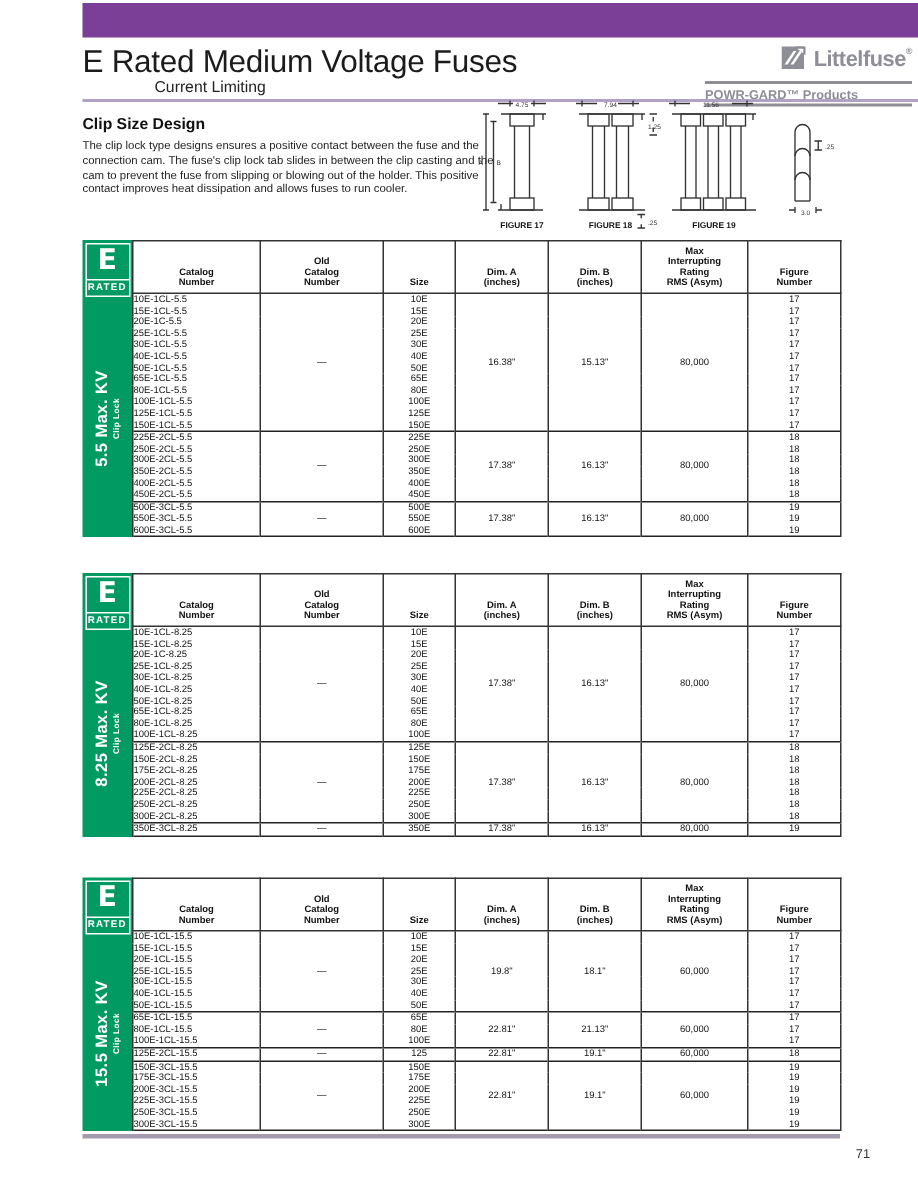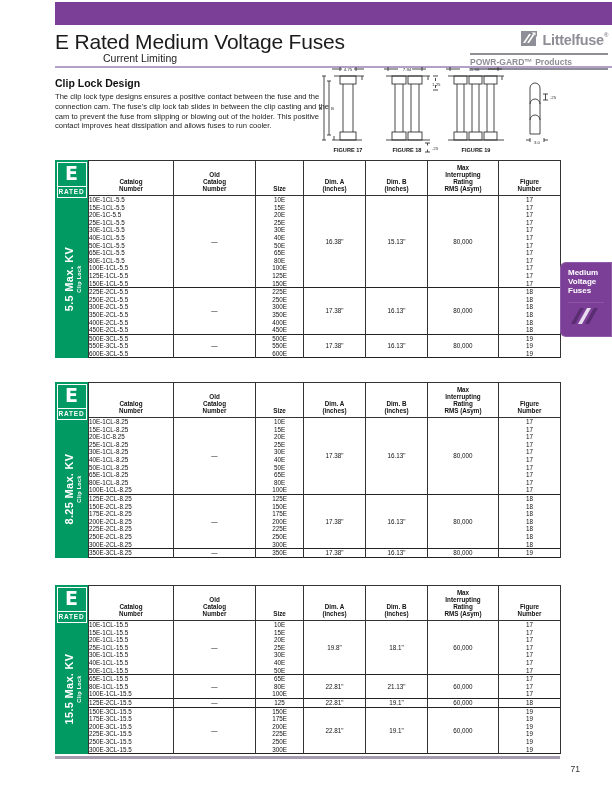--- a/index.html
+++ b/index.html
@@ -86,21 +86,21 @@
           <path d="M10.5 3.5 L14.5 3.5 L14.5 6.5 Z" fill="#fff"></path>
         </svg>
       </span>
       <span class="brand-name"><span>Littelfuse</span><span class="brand-reg">®</span></span>
     </div>
     <div class="brand-tagline">POWR-GARD™ Products</div>
   </div>
 
   <div class="header-rule"></div>
 
-  <div class="section-heading">Clip Lock Design</div>
+  <div class="section-heading">Clip Size Design</div>
   <div class="section-body">The clip lock type designs ensures a positive contact between the fuse and the connection cam. The fuse's clip lock tab slides in between the clip casting and the cam to prevent the fuse from slipping or blowing out of the holder. This positive contact improves heat dissipation and allows fuses to run cooler.</div>
 
   <div class="figures">
     <svg width="244" height="92" viewBox="0 0 244 92">
       <g stroke="#333" stroke-width="0.9" fill="none">
 
         <path d="M16 5 h10 M38 5 h10 M24 3 v4 M40 3 v4"></path>
         <path d="M8 12 v64 M6 12 h4 M6 76 h4"></path>
         <path d="M13 17 v54 M11 17 h4 M11 71 h4"></path>
         <path d="M18 12 h30 M46 12 v4"></path>
@@ -615,32 +615,17 @@
               <td class="cat">300E-3CL-15.5</td>
               <td class="ctr">300E</td>
               <td class="ctr">19</td>
             </tr>
           </tbody>
         </table>
       </div>
     </div>
 
 
-  <div class="side-tab">
-    <div class="side-tab-text">
-      <div>Medium</div>
-      <div>Voltage</div>
-      <div>Fuses</div>
-    </div>
-    <div class="side-tab-icon">
-      <svg width="36" height="26" viewBox="0 0 36 26">
-        <path d="M0 0 h36" stroke="#9b6cb5" stroke-width="1"></path>
-        <path d="M3 22 L12 6 L16 6 L7 22 Z" fill="#5a2d73"></path>
-        <path d="M10 22 L19 6 L23 6 L14 22 Z" fill="#e8ddef"></path>
-        <path d="M17 22 L26 6 L30 6 L21 22 Z" fill="#5a2d73"></path>
-      </svg>
-    </div>
-  </div>
 
   <div class="bottom-rule"></div>
   <div class="page-number">71</div>
 
 </div>
 
 </body></html>

